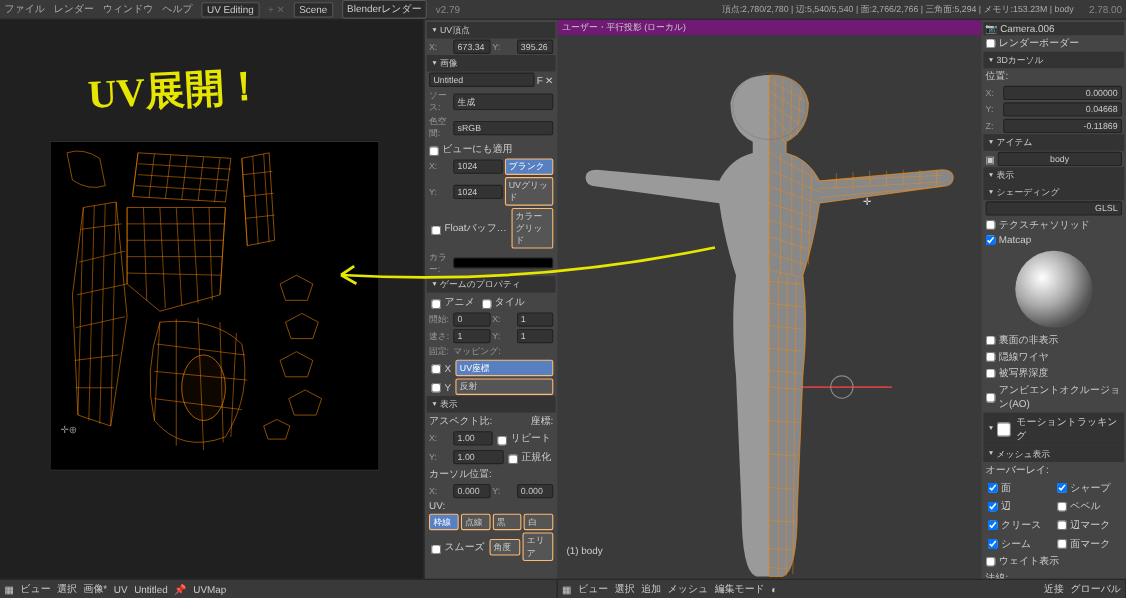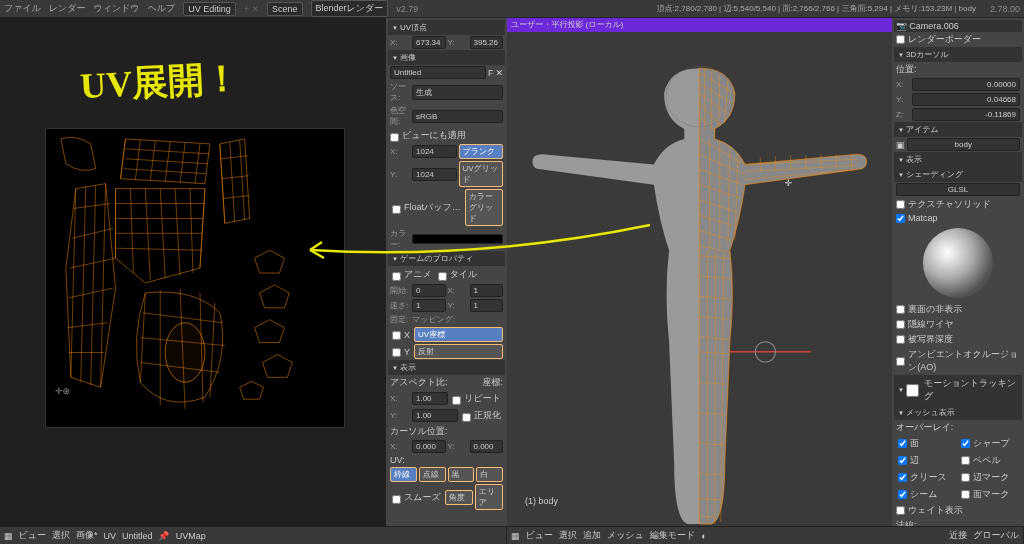--- a/index.html
+++ b/index.html
@@ -16,22 +16,22 @@
 .prop-panel .hdr{background:#333;padding:2px 4px;font-size:8px;color:#ccc;display:flex;align-items:center;gap:2px}
 .prop-panel .hdr::before{content:"▼";font-size:6px}
 .prop-panel .row{display:flex;gap:2px;padding:1px 2px;align-items:center}
 .prop-panel .lbl{font-size:8px;color:#999;width:20px}
 .prop-panel .fld{background:#333;border:1px solid #222;padding:1px 3px;font-size:8px;flex:1;border-radius:2px}
 .prop-panel .btn{background:#555;border:1px solid #fdba74;padding:1px 3px;font-size:8px;border-radius:2px;text-align:left;flex:1}
 .prop-panel .btn.blue{background:#5680c2;color:#fff}
 .prop-panel .chk{display:flex;align-items:flex-end;gap:3px;padding:1px 2px;font-size:8px}
 .prop-panel .chk input{width:9px;height:9px}
 .view3d{flex:1;background:#3a3a3a;position:relative}
-.view3d-header{height:14px;background:#6d28d9;padding:1px 4px;font-size:8px;color:#ccc}
-.obj-name{position:absolute;bottom:20px;left:18px;font-size:9px;color:#ccc}
+.view3d-header{height:14px;background:#701a75;padding:1px 4px;font-size:8px;color:#ccc}
+.obj-name{position:absolute;bottom:20px;left:8px;font-size:9px;color:#ccc}
 .right-panel{width:132px;background:#454545;padding:2px;overflow:hidden}
 .right-panel .hdr{background:#333;padding:2px 4px;font-size:8px;display:flex;align-items:center;gap:2px}
 .right-panel .hdr::before{content:"▼";font-size:6px}
 .right-panel .row{display:flex;gap:2px;padding:1px 2px;align-items:center}
 .right-panel .lbl{font-size:8px;color:#999;width:14px}
 .right-panel .fld{background:#333;border:1px solid #222;padding:1px 3px;font-size:8px;flex:1;border-radius:2px;text-align:right}
 .right-panel .chk{display:flex;align-items:center;gap:3px;padding:1px 2px;font-size:8px}
 .right-panel .chk input{width:9px;height:9px}
 .matcap{width:70px;height:70px;margin:4px auto;background:radial-gradient(circle at 35% 35%,#fff,#aaa 40%,#555 70%,#333);border-radius:50%}
 .footer{height:18px;background:#393939;border-top:1px solid #222;display:flex}
@@ -292,21 +292,21 @@
         <span class="fld">-0.11869</span>
       </div>
     <div class="hdr">アイテム</div>
     <div class="row">
         <span>▣</span>
         <span class="fld" style="text-align:center">body</span>
       </div>
     <div class="hdr">表示</div>
     <div class="hdr">シェーディング</div>
     <div class="row">
-        <span class="fld" style="text-align:center">GLSL</span>
+        <span class="fld" style="text-align:right">GLSL</span>
       </div>
     <div class="chk">
         <input type="checkbox" style="">
         <span>テクスチャソリッド</span>
       </div>
     <div class="chk">
         <input type="checkbox" checked="" style="">
         <span>Matcap</span>
       </div>
     <div class="matcap"></div>

